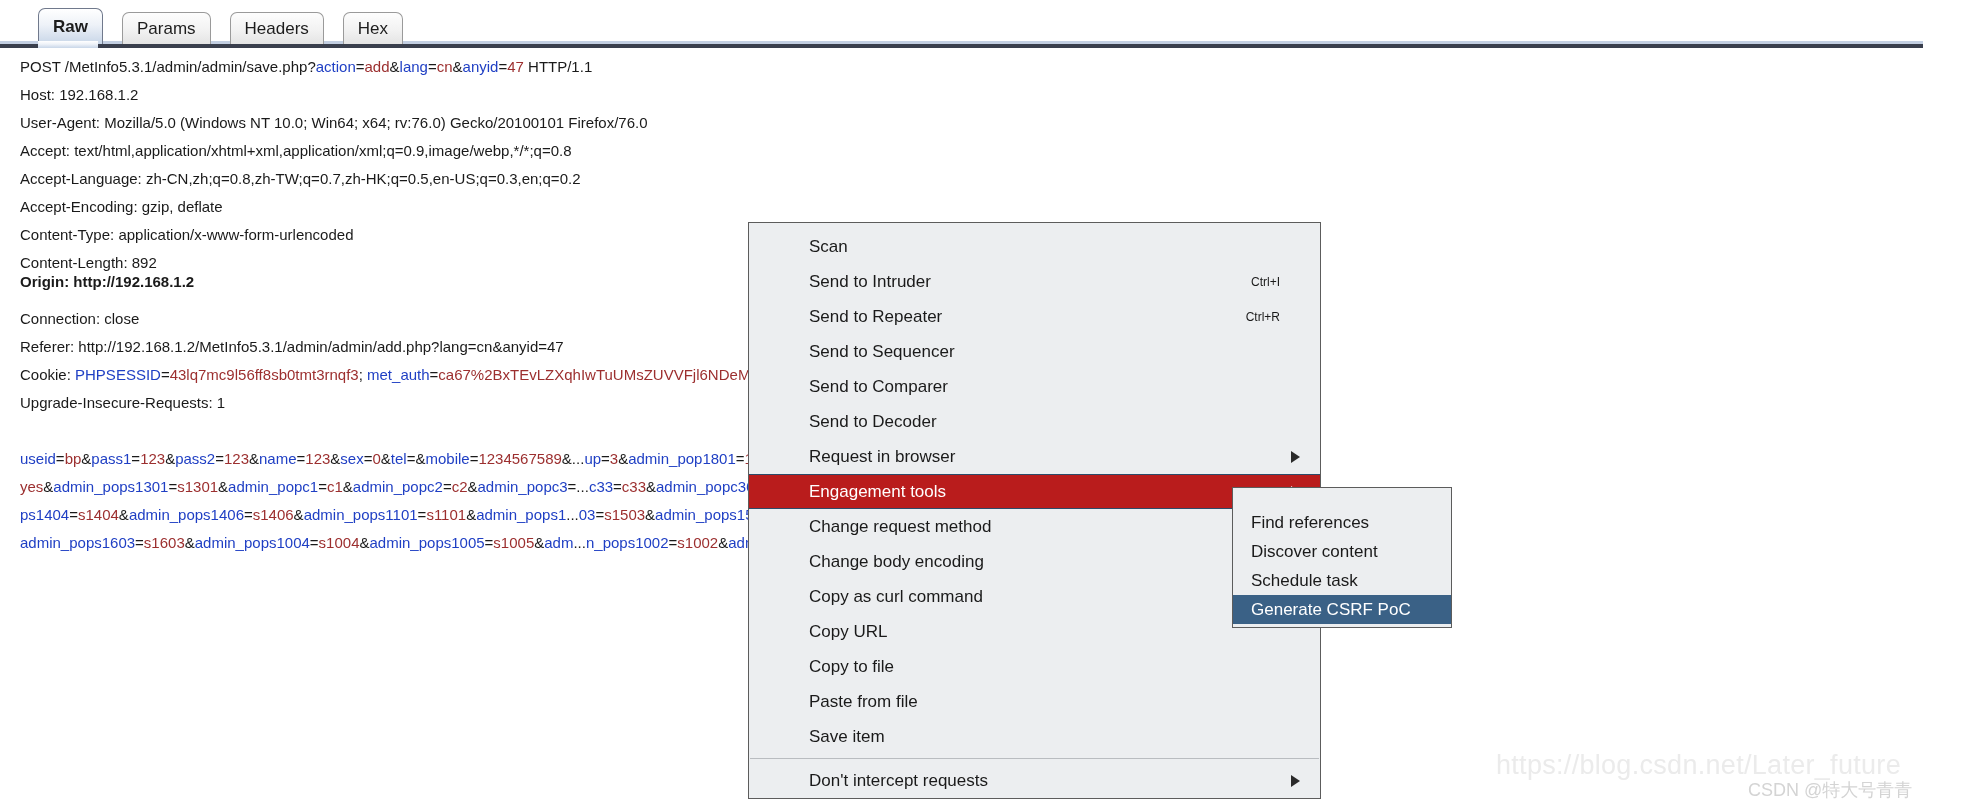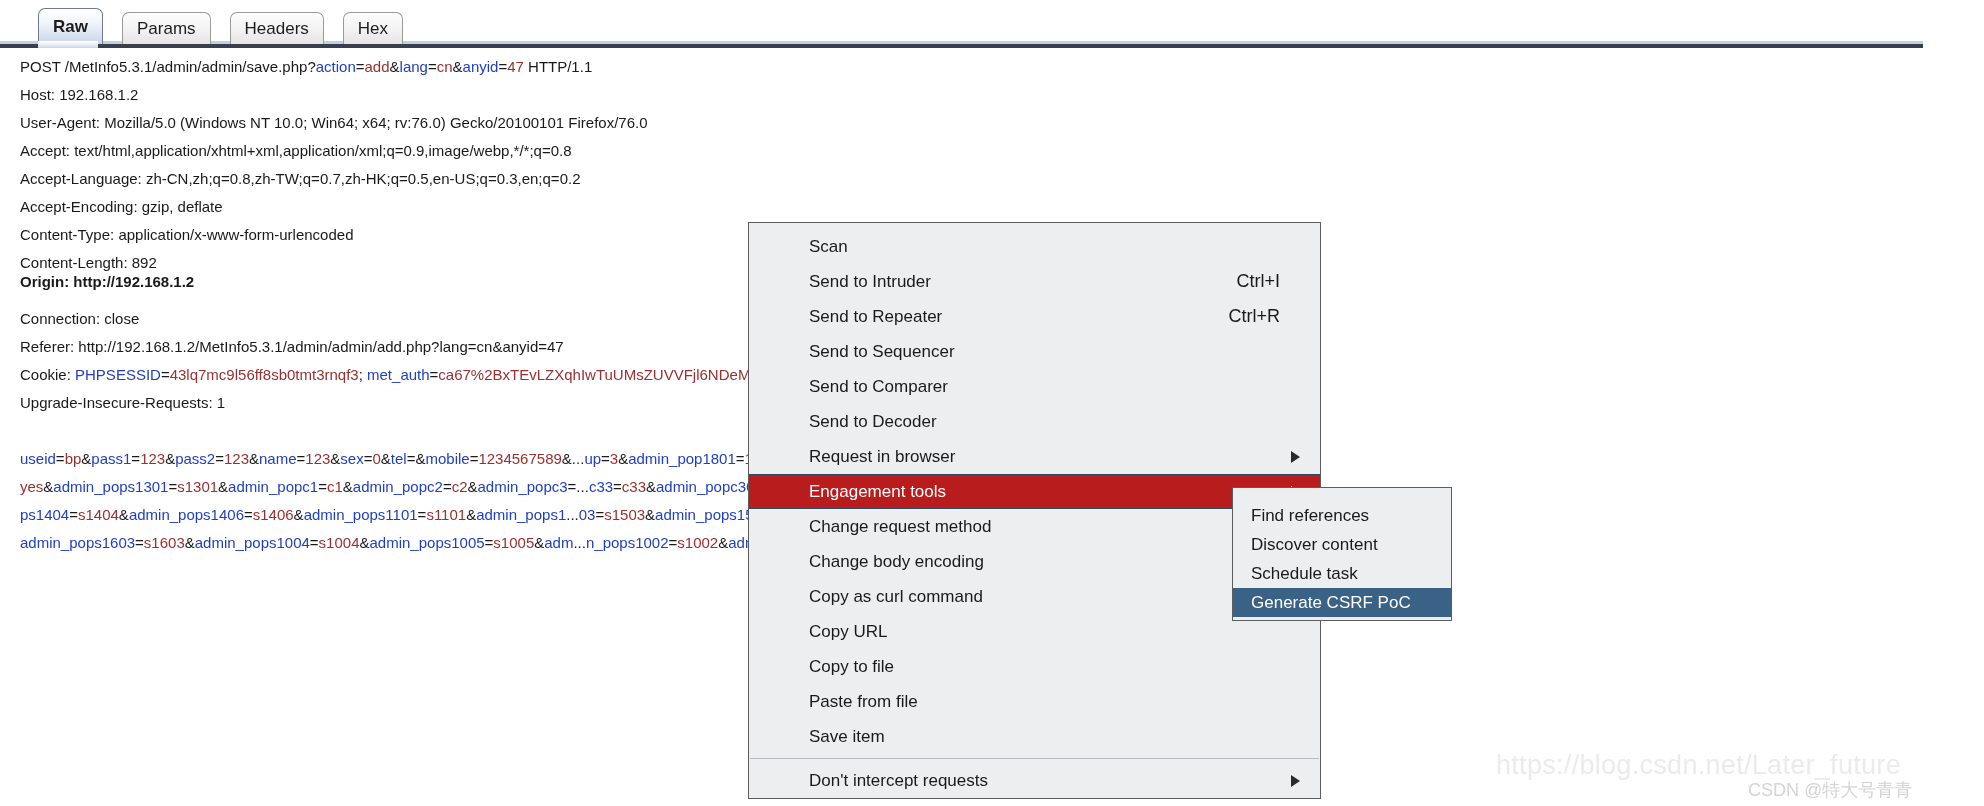--- a/index.html
+++ b/index.html
@@ -130,21 +130,21 @@
     display: flex;
     align-items: center;
     font-size: 17px;
     color: #1a1a1a;
     padding-left: 60px;
     box-sizing: border-box;
   }
   .mi .accel {
     position: absolute;
     right: 40px;
-    font-size: 18px;
+    font-size: 12px;
     color: #1a1a1a;
   }
   .mi.sel {
     background: #b91c1c;
     color: #ffffff;
     border-top: 1px solid #2c4b69;
     border-bottom: 1px solid #2c4b69;
   }
   .arrow {
     position: absolute;
@@ -164,21 +164,21 @@
   
   .submenu {
     position: absolute;
     left: 1232px;
     top: 487px;
     width: 220px;
     background: #eceef0;
     border: 1px solid #5c5c5c;
     box-sizing: border-box;
     z-index: 50;
-    padding: 13px 0 3px 0;
+    padding: 20px 0 3px 0;
   }
   .smi {
     height: 29px;
     display: flex;
     align-items: center;
     font-size: 17px;
     color: #1a1a1a;
     padding-left: 18px;
     box-sizing: border-box;
   }

